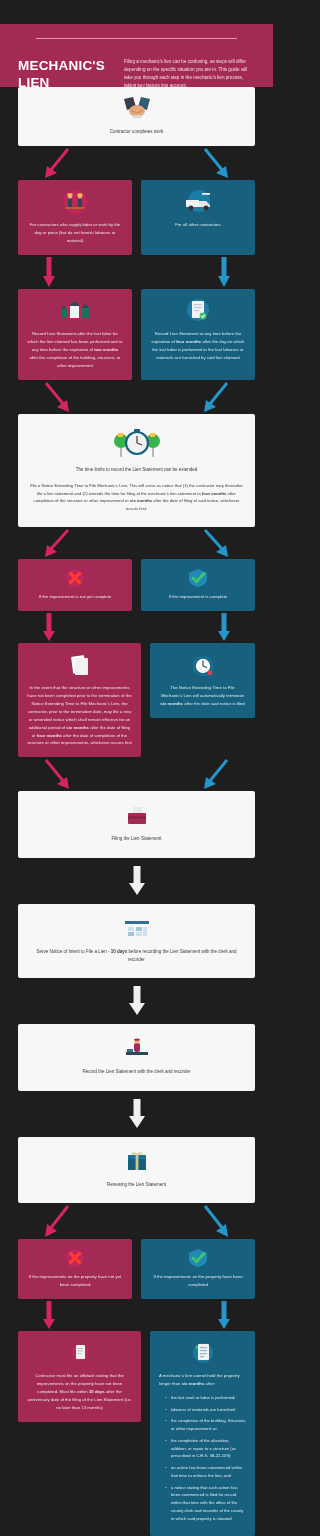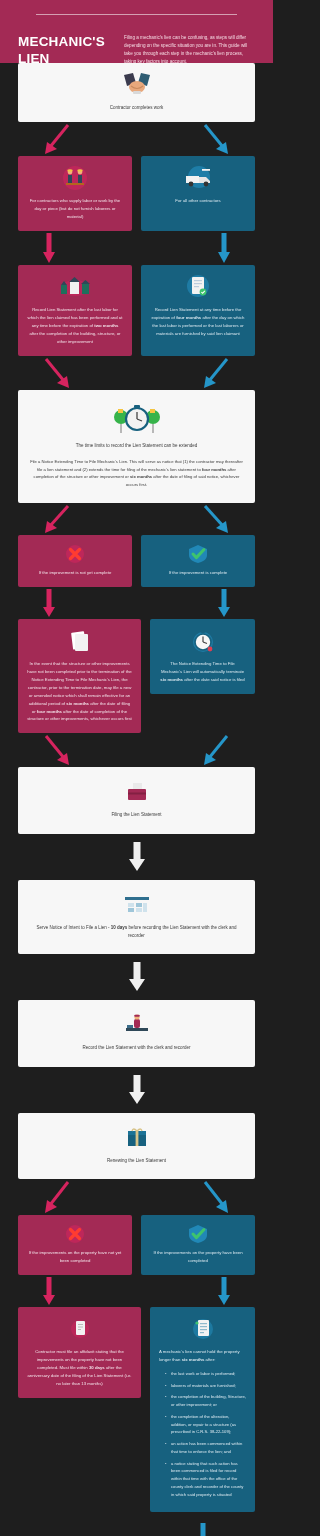--- a/index.html
+++ b/index.html
@@ -10,20 +10,21 @@
   }
   body { width: 273px; overflow-x: hidden; }
 
   .infographic { width: 273px; position: relative; }
 
   
   .header {
     background: #a32a55;
     padding: 10px 18px 26px 18px;
     position: relative;
+    margin-top: 24px;
   }
   .header-rule {
     height: 1px; background: rgba(255,255,255,.55);
     margin: 4px 18px 14px 18px;
   }
   .header-inner { display: flex; gap: 10px; align-items: flex-start; }
   .title {
     color: #ffffff;
     font-size: 13.5px;
     font-weight: 800;

